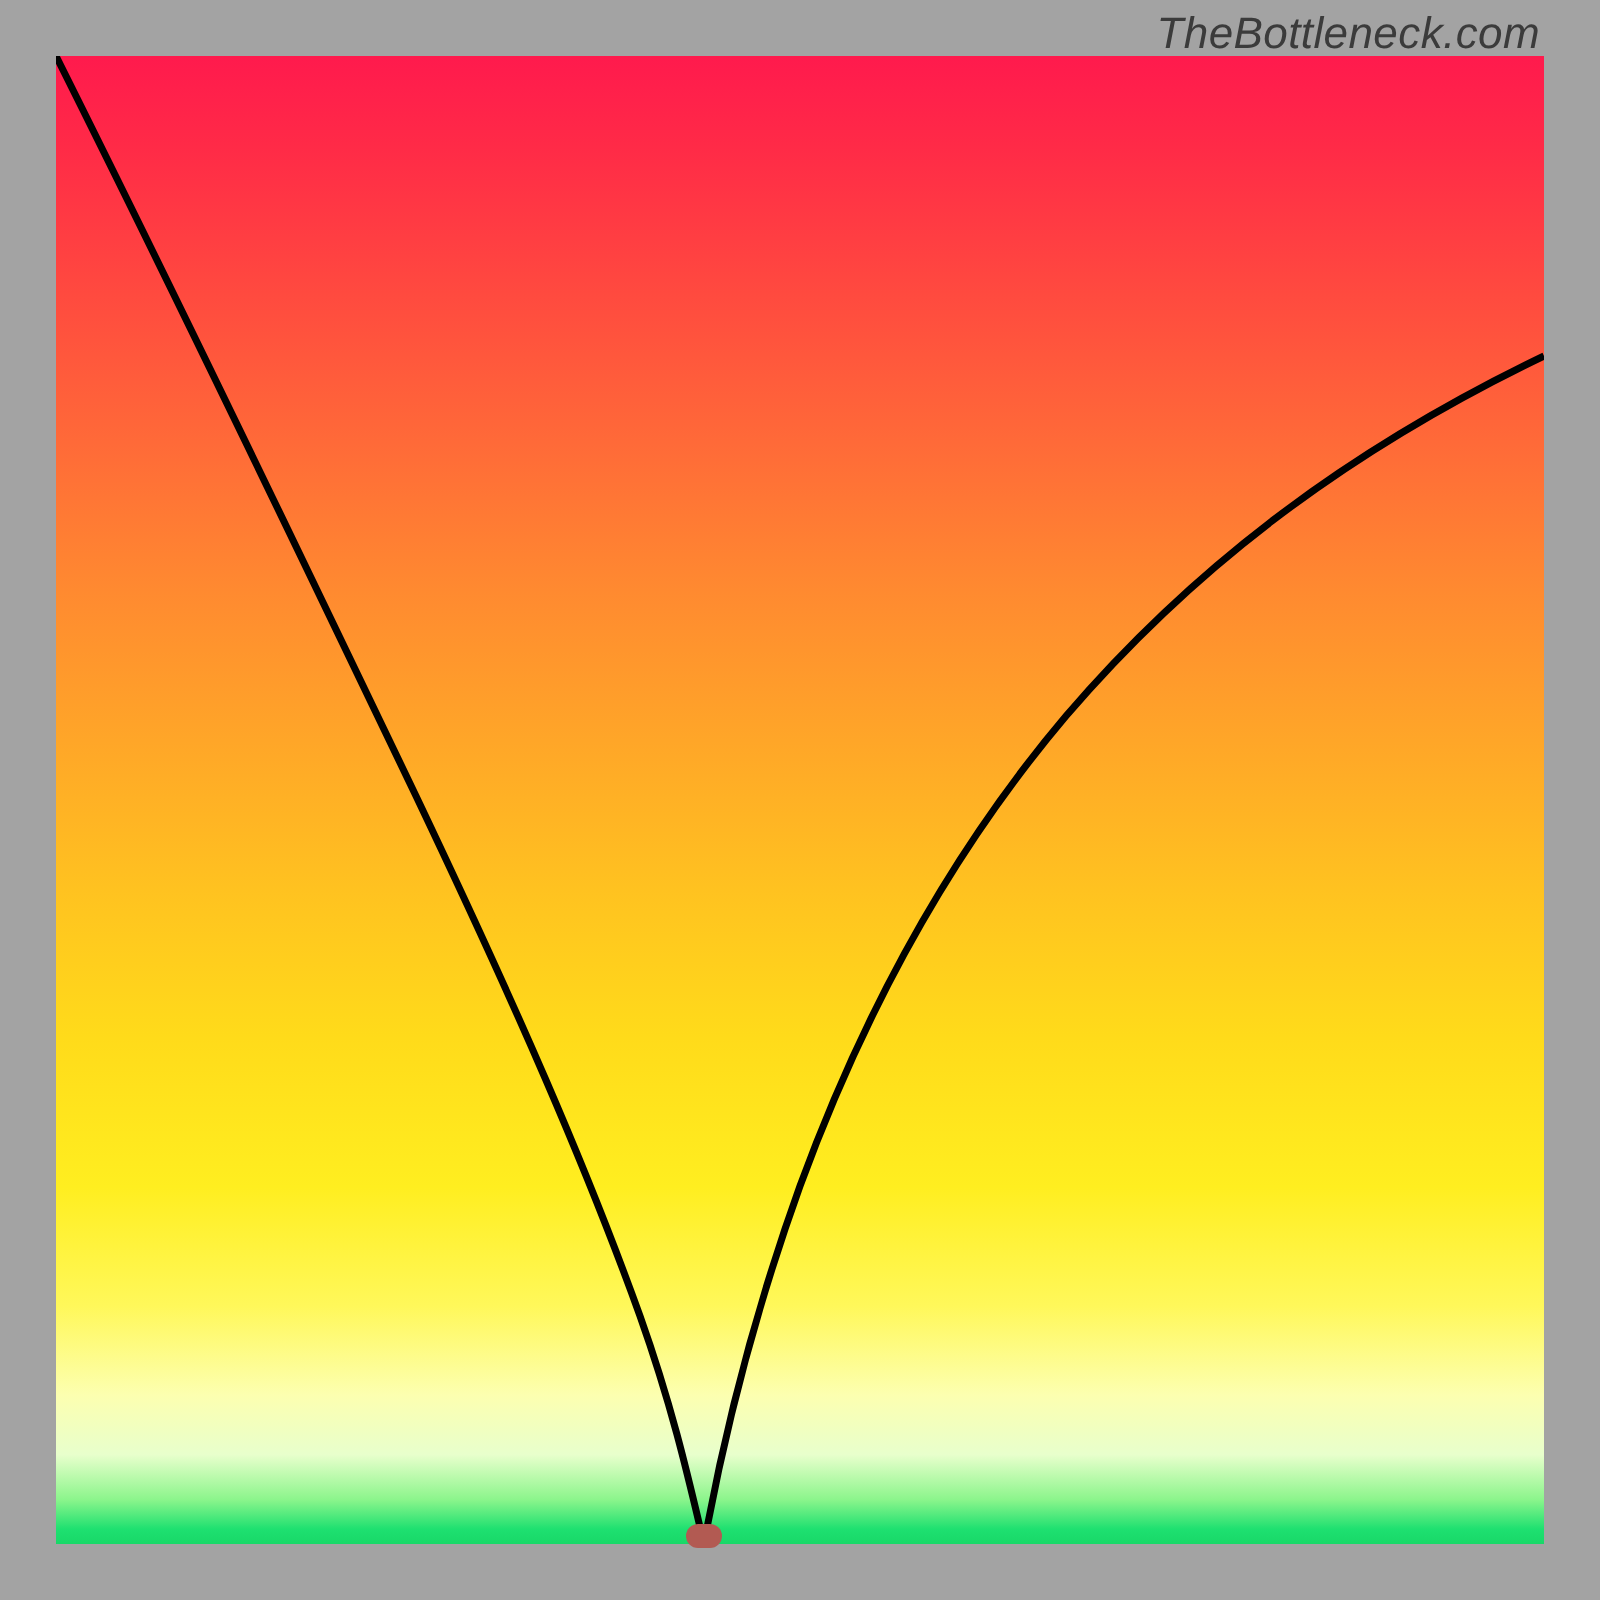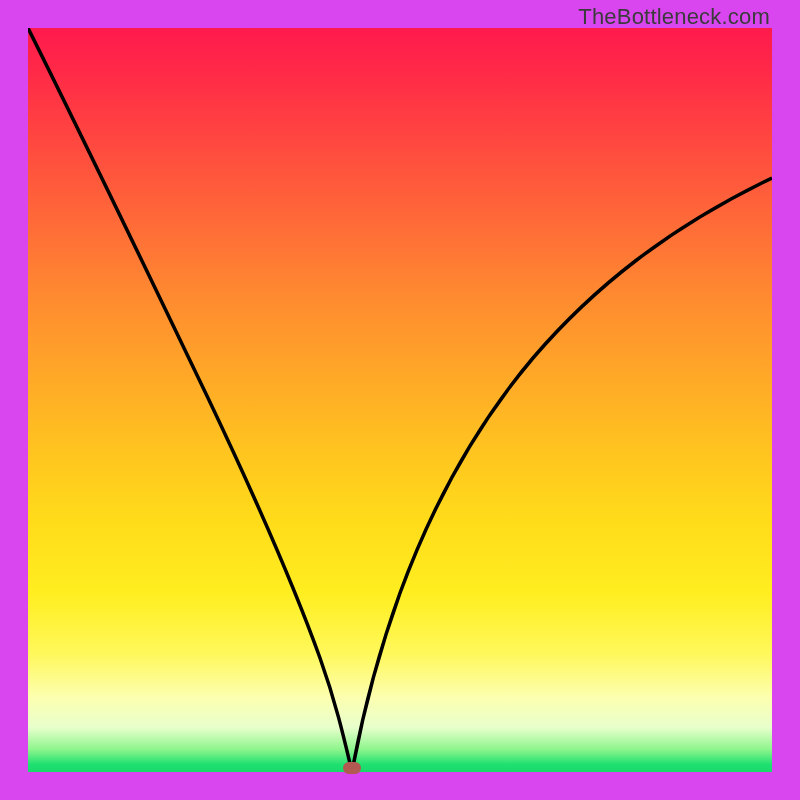--- a/index.html
+++ b/index.html
@@ -8,21 +8,22 @@
     width: 800px;
     height: 800px;
     background: #000;
     overflow: hidden;
     font-family: Arial, Helvetica, sans-serif;
   }
   .outer {
     position: relative;
     width: 800px;
     height: 800px;
-    background: #d946ef;
+    background: #a3a3a3;
+    font-style: italic;
   }
   .plot {
     position: absolute;
     left: 28px;
     top: 28px;
     width: 744px;
     height: 744px;
     background: linear-gradient(to bottom,
       #ff1a4d 0%,
       #ff2a47 6%,

